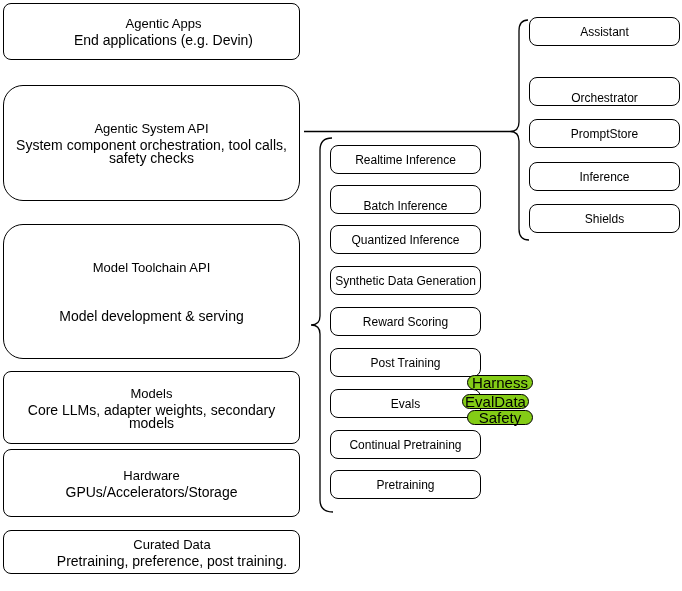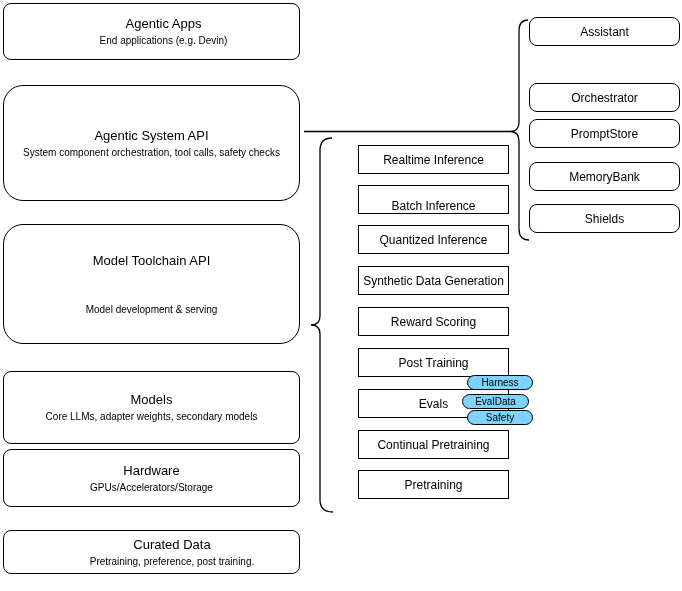--- a/index.html
+++ b/index.html
@@ -38,50 +38,49 @@
     border-radius: 8px;
   }
   .stack-node.tall {
     border-radius: 20px;
   }
   .stack-title {
     font-size: 13px;
     line-height: 16px;
   }
   .stack-subtitle {
-    font-size: 10px;
+    font-size: 14px;
     line-height: 13px;
     margin-top: 2px;
   }
   .svc-node {
     left: 330px;
     width: 151px;
     height: 29px;
-    border-radius: 0;
+    border-radius: 8px;
     font-size: 12px;
-    margin-left: 28px;
   }
   .comp-node {
     left: 529px;
     width: 151px;
     height: 29px;
     border-radius: 8px;
     font-size: 12px;
   }
   .badge {
     position: absolute;
     box-sizing: border-box;
     height: 15px;
-    background: #7dd3fc;
+    background: #84cc16;
     border: 1.3px solid #000000;
     border-radius: 8px;
     display: flex;
     align-items: center;
     justify-content: center;
-    font-size: 10px;
+    font-size: 15px;
     line-height: 13px;
   }
 </style>
 </head>
 <body>
 
 <div class="canvas">
 
   <svg class="lines-layer" viewBox="0 0 682 591" xmlns="http://www.w3.org/2000/svg">
     <path d="M 304 131.5 L 510 131.5" fill="none" stroke="#000000" stroke-width="1.3"></path>
@@ -92,31 +91,31 @@
   <div class="node stack-node" style="top:3px; height:57px;padding-left:24px;">
     <div class="stack-title">Agentic Apps</div>
     <div class="stack-subtitle">End applications (e.g. Devin)</div>
   </div>
 
   <div class="node stack-node tall" style="top:85px; height:116px;">
     <div class="stack-title">Agentic System API</div>
     <div class="stack-subtitle">System component orchestration, tool calls, safety checks</div>
   </div>
 
-  <div class="node stack-node tall" style="top:224px; height:120px;gap:32px;">
+  <div class="node stack-node tall" style="top:224px; height:135px;gap:32px;">
     <div class="stack-title">Model Toolchain API</div>
     <div class="stack-subtitle">Model development &amp; serving</div>
   </div>
 
   <div class="node stack-node" style="top:371px; height:73px;">
     <div class="stack-title">Models</div>
     <div class="stack-subtitle">Core LLMs, adapter weights, secondary models</div>
   </div>
 
-  <div class="node stack-node" style="top:449px; height:58px;">
+  <div class="node stack-node" style="top:449px; height:68px;">
     <div class="stack-title">Hardware</div>
     <div class="stack-subtitle">GPUs/Accelerators/Storage</div>
   </div>
 
   <div class="node stack-node" style="top:530px; height:44px;padding-left:41px;">
     <div class="stack-title">Curated Data</div>
     <div class="stack-subtitle">Pretraining, preference, post training.</div>
   </div>
 
   <div class="node svc-node" style="top:145px;">
@@ -153,26 +152,26 @@
   <div class="badge" style="left:462px; top:394px; width:67px;">
     <span>EvalData</span>
   </div>
   <div class="badge" style="left:467px; top:410px; width:66px;">
     <span>Safety</span>
   </div>
 
   <div class="node comp-node" style="top:17px;">
     <span>Assistant</span>
   </div>
-  <div class="node comp-node" style="top:83px;">
+  <div class="node comp-node" style="top:77px;justify-content:flex-end;">
     <span>Orchestrator</span>
   </div>
   <div class="node comp-node" style="top:119px;">
     <span>PromptStore</span>
   </div>
   <div class="node comp-node" style="top:162px;">
-    <span>MemoryBank</span>
+    <span>Inference</span>
   </div>
   <div class="node comp-node" style="top:204px;">
     <span>Shields</span>
   </div>
 
 </div>
 
 </body></html>

